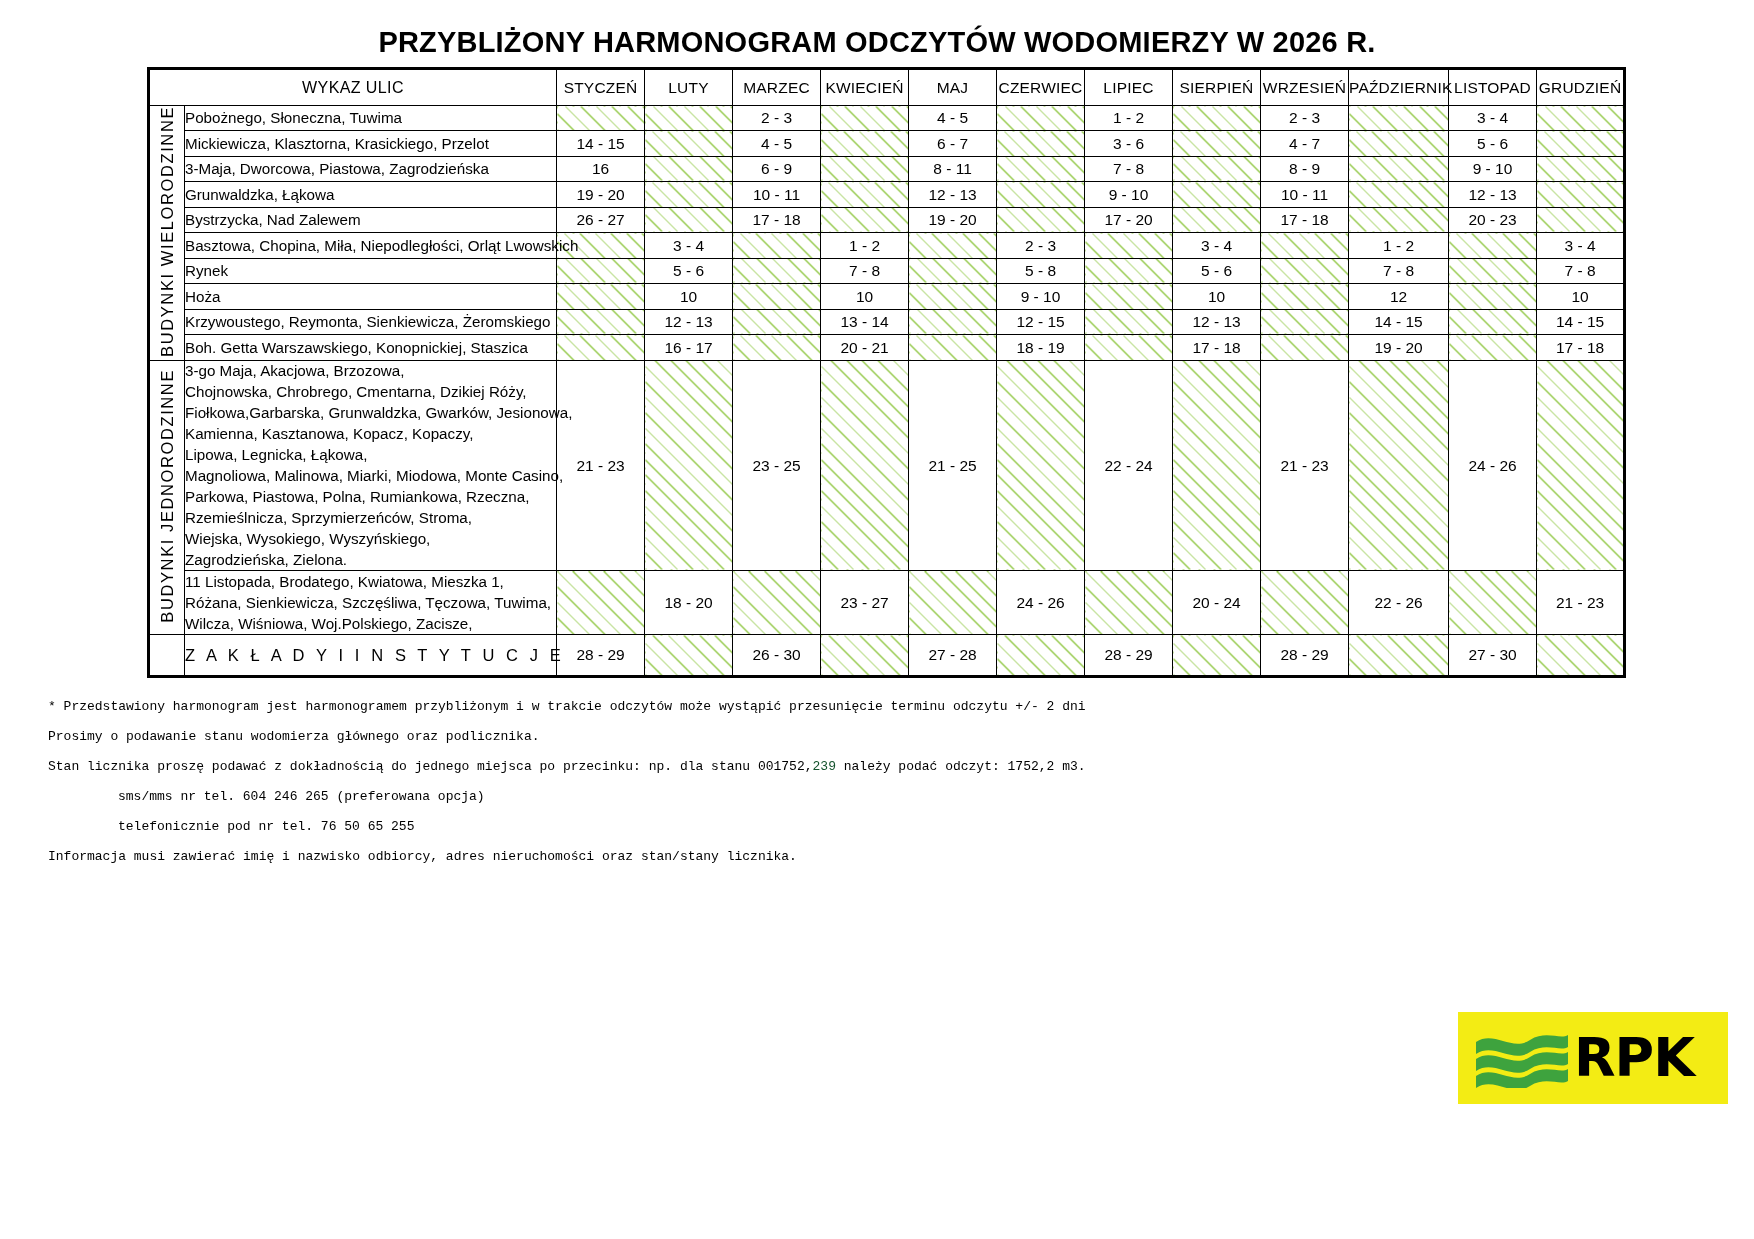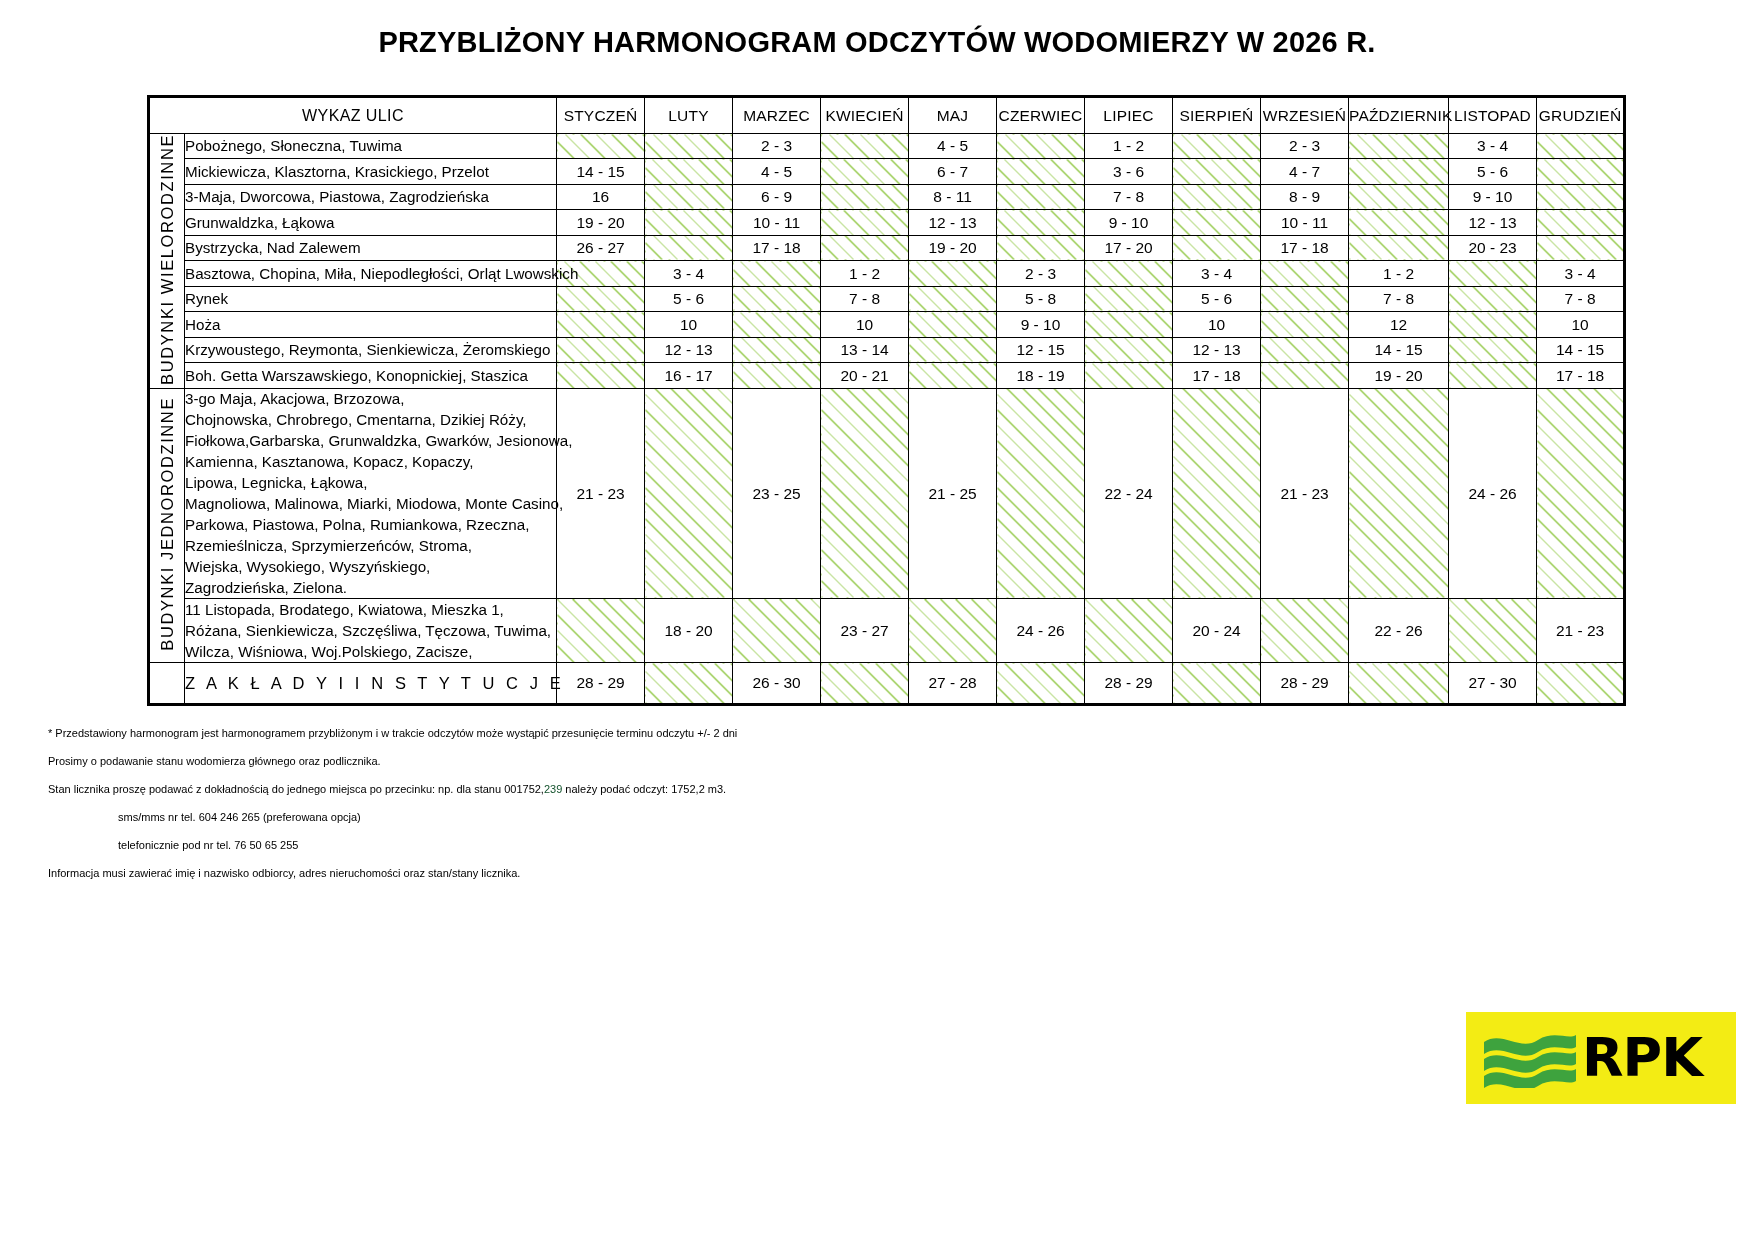--- a/index.html
+++ b/index.html
@@ -23,21 +23,21 @@
     box-sizing: border-box;
   }
 
   
   .doc-title {
     text-align: center;
     font-size: 29px;
     font-weight: 700;
     letter-spacing: 0.2px;
     padding-top: 26px;
-    padding-bottom: 36px;
+    padding-bottom: 8px;
     white-space: nowrap;
   }
   .doc-title .year {
     font-weight: 700;
   }
   .doc-title .title-main {
     font-weight: 600;
   }
 
   
@@ -131,38 +131,39 @@
     font-size: 16.5px;
     letter-spacing: 3.6px;
     padding-left: 4px;
     height: 40px;
     white-space: nowrap;
   }
 
   
   .notes {
     margin: 22px 0 0 48px;
-    font-size: 11px;
+    font-size: 13px;
     line-height: 1.0;
     width: 1250px;
+    font-family: Liberation Mono, monospace;
   }
   .notes p {
     margin: 0 0 17px 0;
     white-space: nowrap;
   }
   .notes p.indent {
     margin-left: 70px;
     margin-bottom: 17px;
   }
   .red { color: #14532d; }
 
   
   .logo {
     position: absolute;
-    right: 18px;
+    right: 26px;
     bottom: 135px;
     width: 270px;
     height: 92px;
     background: #f3ec14;
     display: flex;
     align-items: center;
     justify-content: flex-start;
     box-sizing: border-box;
   }
   .logo .waves {

